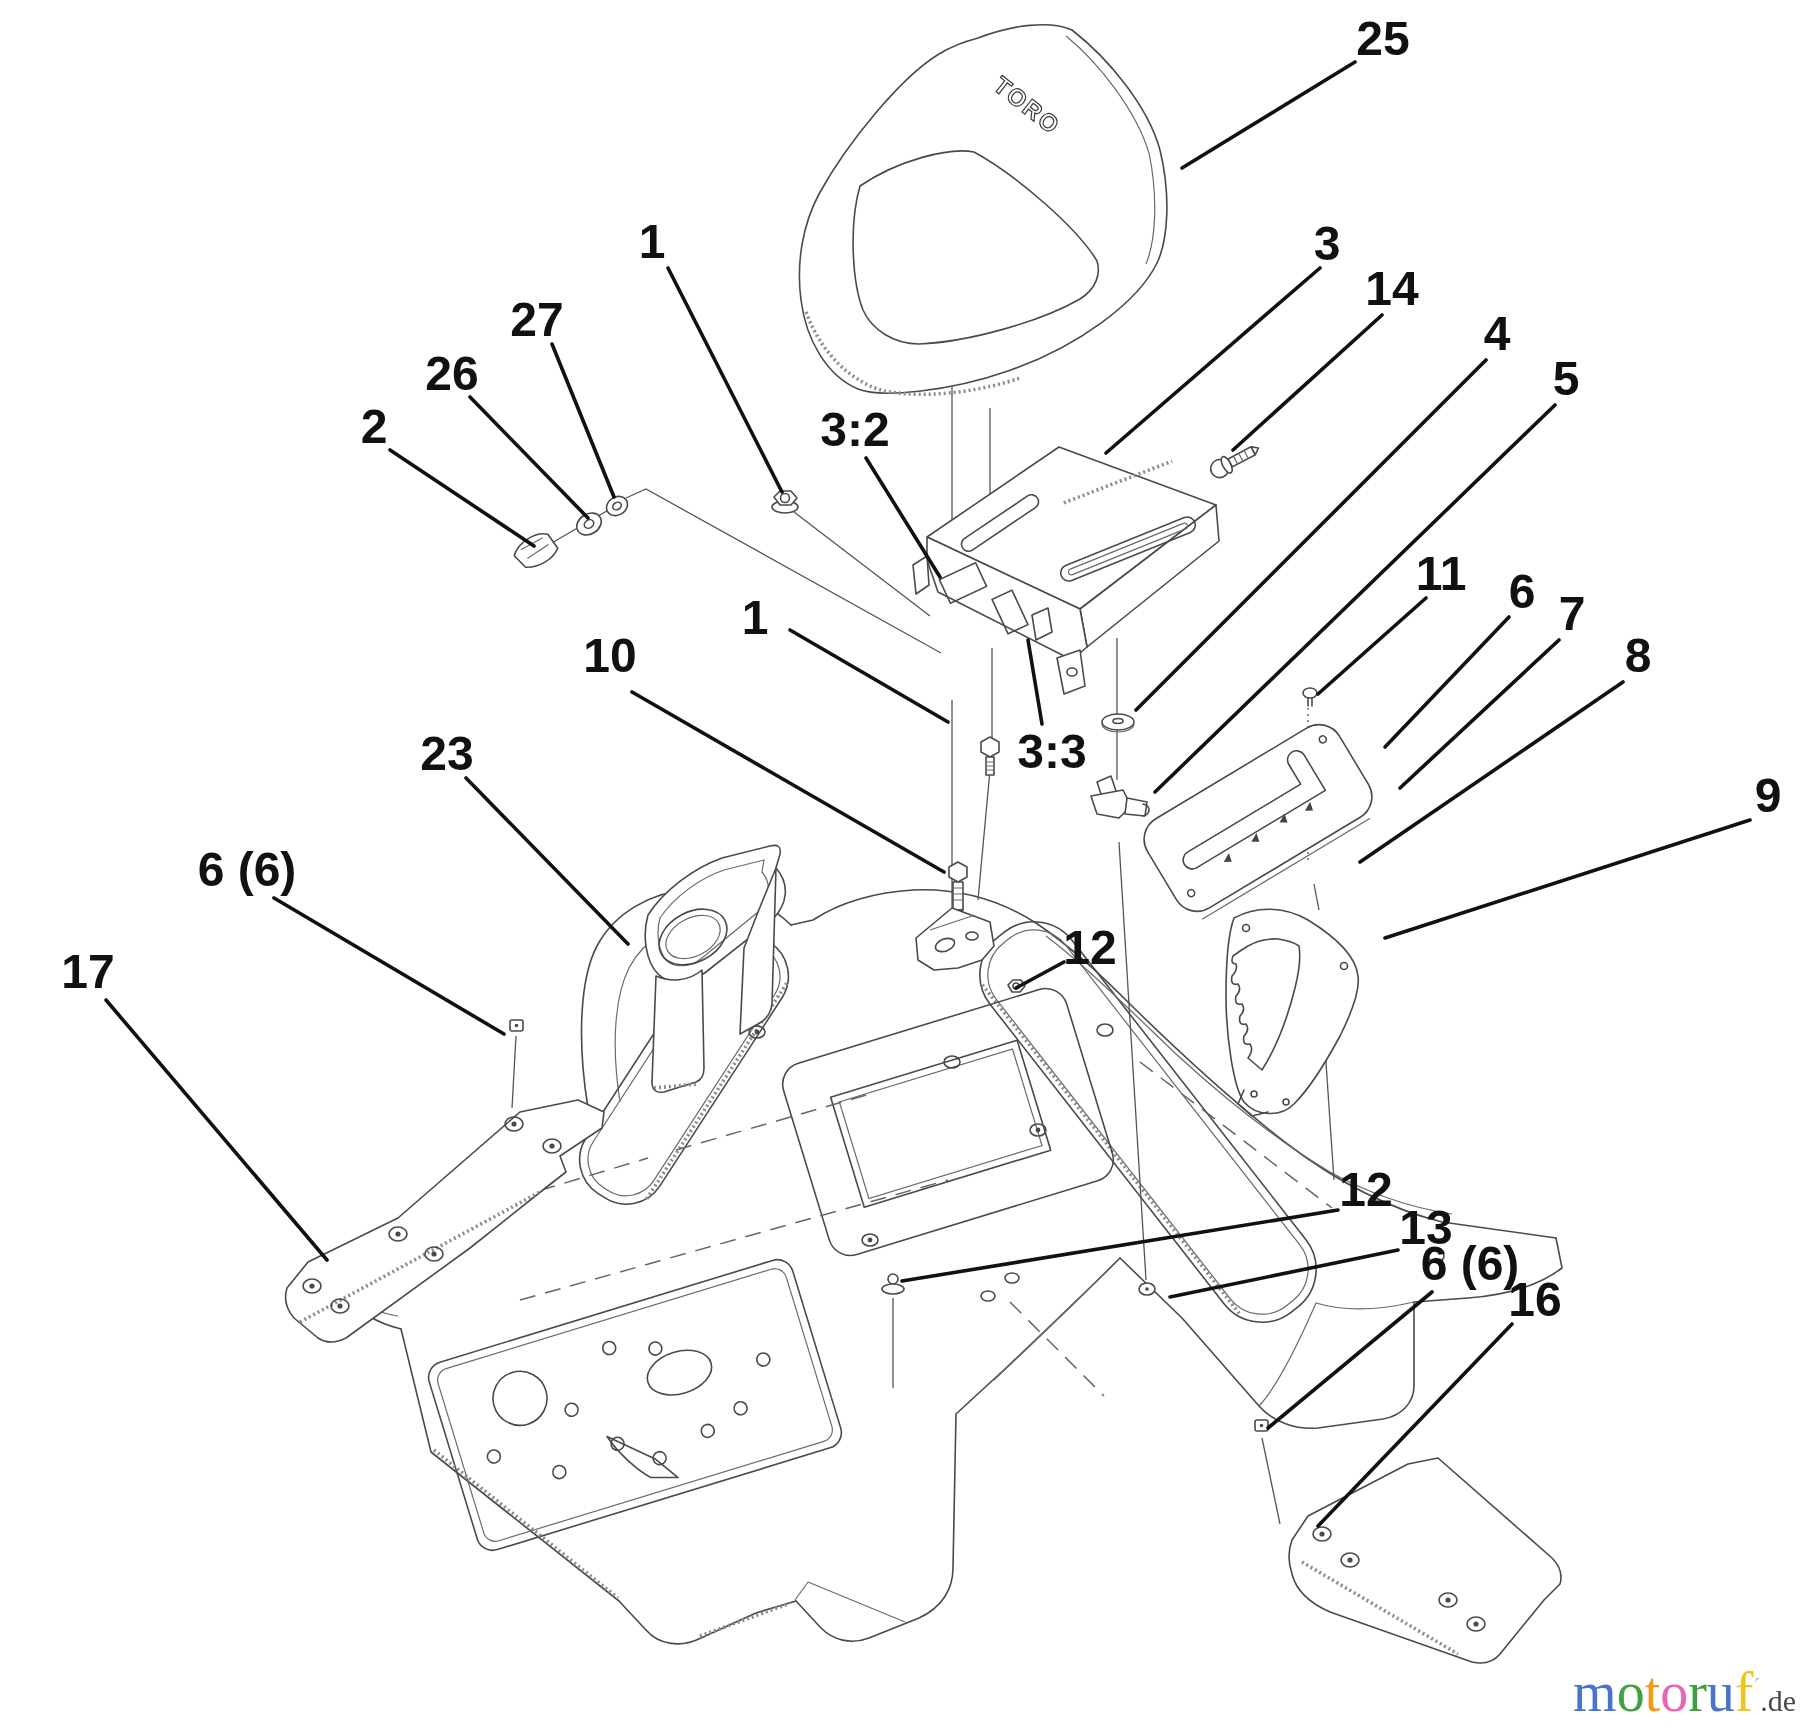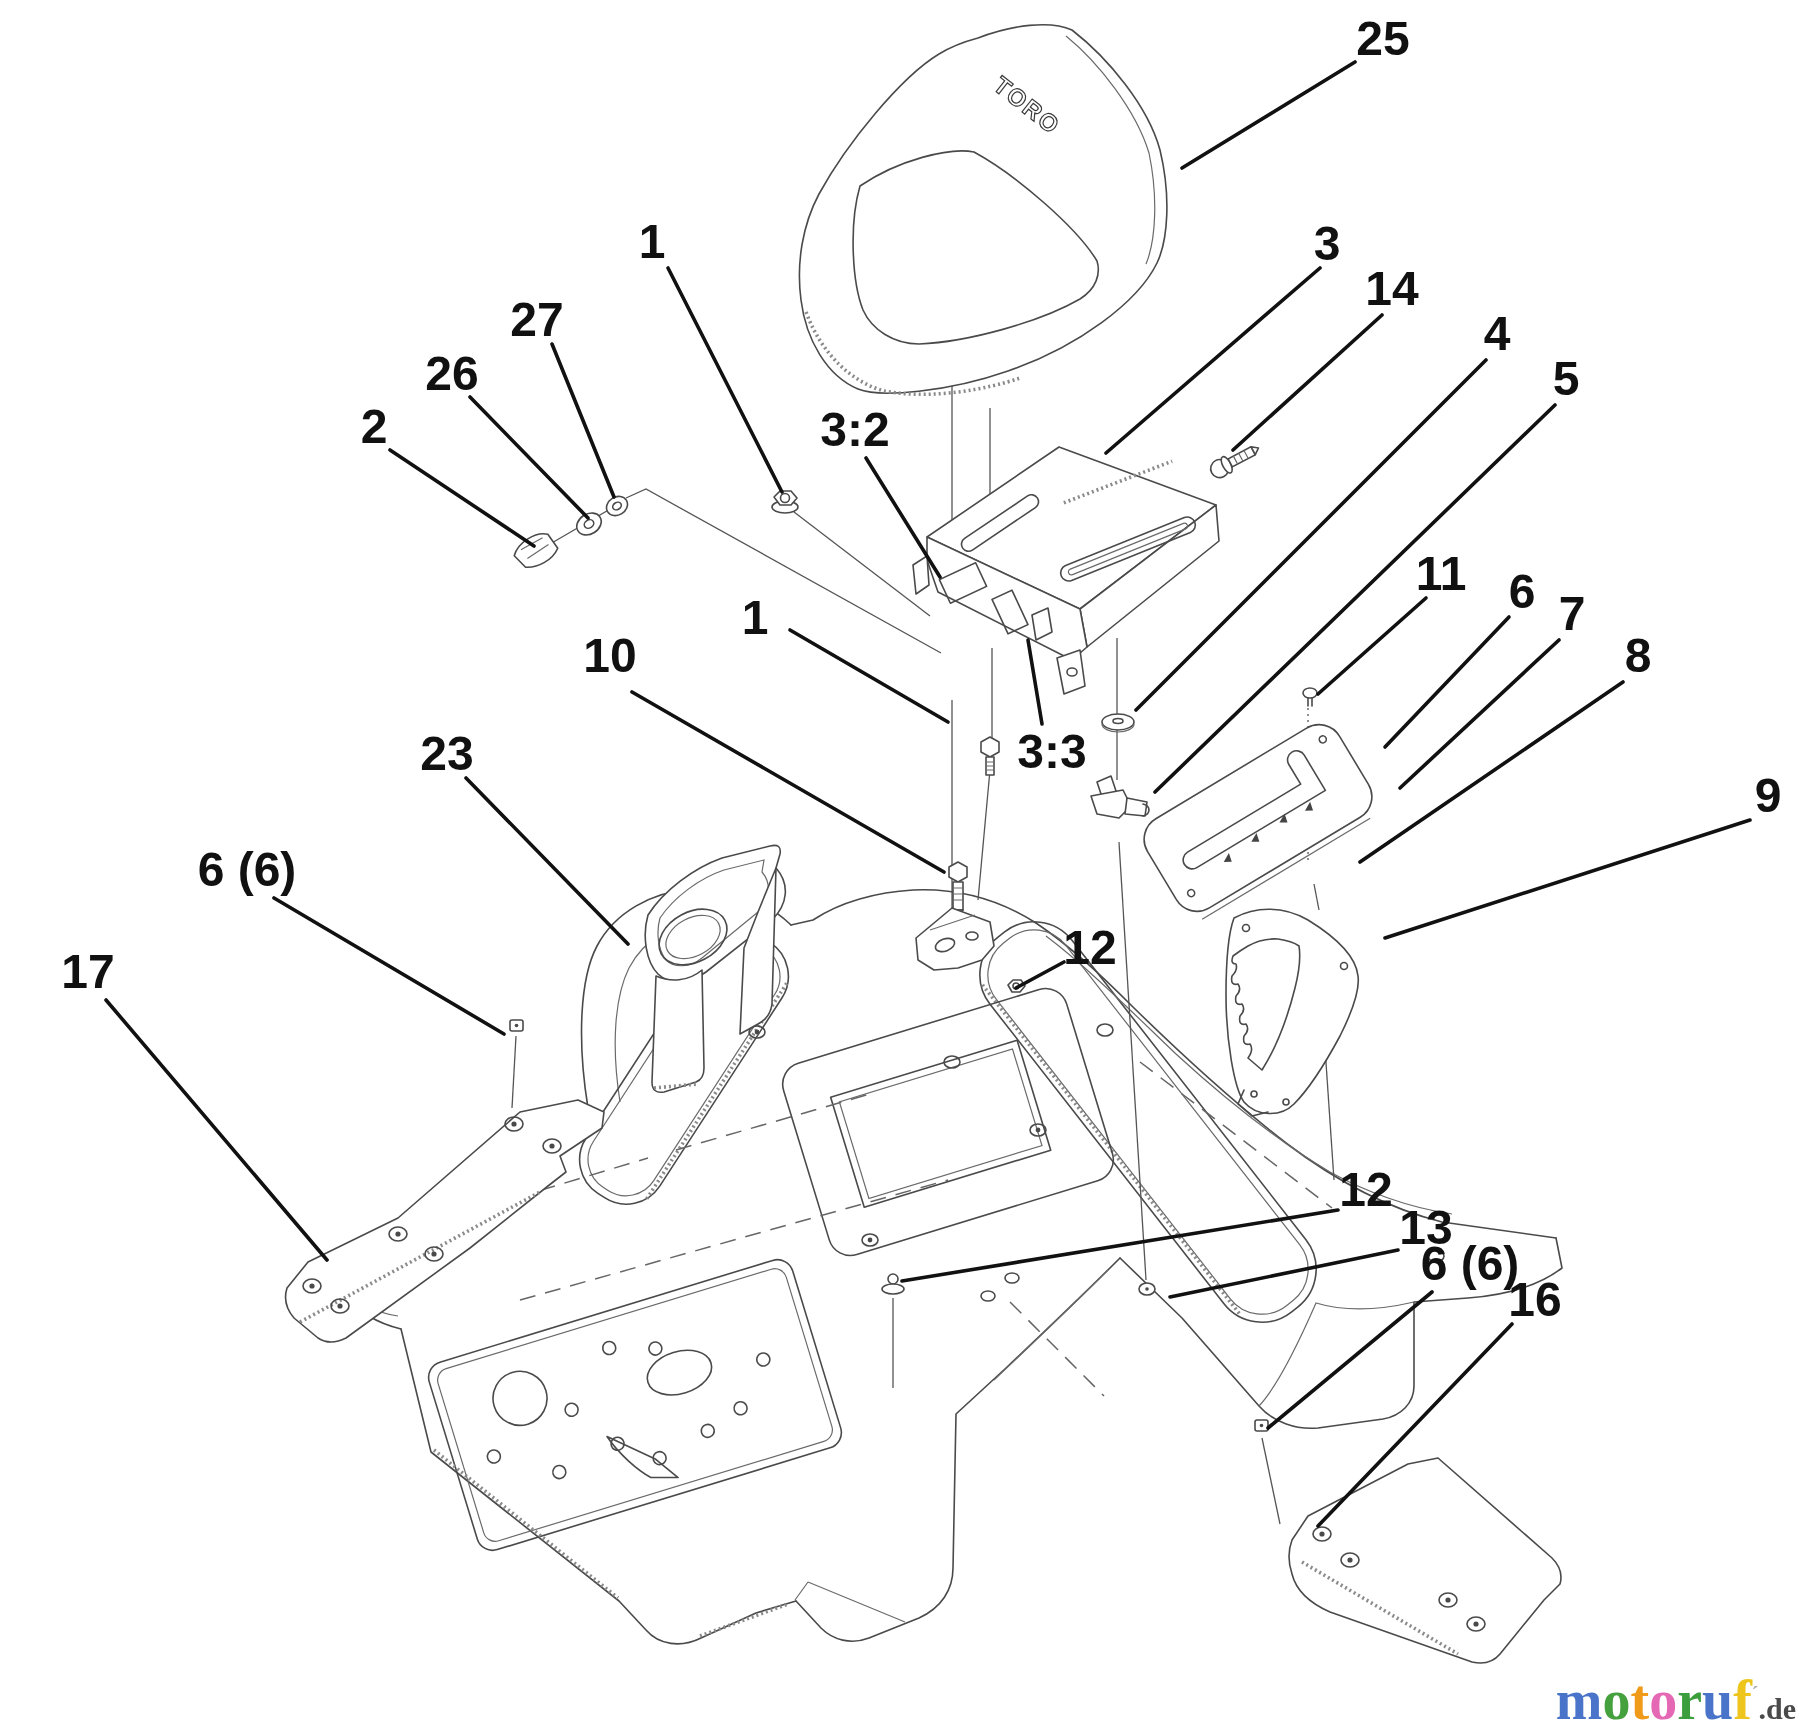--- a/index.html
+++ b/index.html
@@ -13,22 +13,22 @@
   .xline{fill:none;stroke:#555555;stroke-width:1.3;}
   .dotline{fill:none;stroke:#555555;stroke-width:1.3;stroke-dasharray:2 4;}
   .dashline{fill:none;stroke:#666666;stroke-width:1.5;stroke-dasharray:16 10;}
   .hatch{fill:none;stroke:#8a8a8a;stroke-width:3.6;stroke-dasharray:2 3;}
   .leader{stroke:#111111;stroke-width:3.6;stroke-linecap:round;}
   .callout-label{font-family:"Liberation Sans",sans-serif;font-size:48px;font-weight:700;
                  fill:#111111;text-anchor:middle;}
   .brand{font-family:"Liberation Sans",sans-serif;font-size:24px;font-weight:700;
          letter-spacing:2px;fill:none;stroke:#3a3a3a;stroke-width:1.2;text-anchor:middle;}
   
-  .watermark{position:absolute;right:4px;bottom:2px;font-family:"Liberation Serif",serif;
-             font-weight:700;font-size:56px;line-height:1;white-space:nowrap;}
+  .watermark{position:absolute;right:4px;bottom:10px;font-family:"Liberation Serif",serif;
+             font-weight:400;font-size:56px;line-height:1;white-space:nowrap;}
   .watermark .tld{font-size:30px;}
   .watermark .tm{font-size:20px;vertical-align:18px;}
 </style>
 </head>
 <body>
 
 <div class="stage">
 <svg width="1800" height="1730" viewBox="0 0 1800 1730">
 
   <g>

